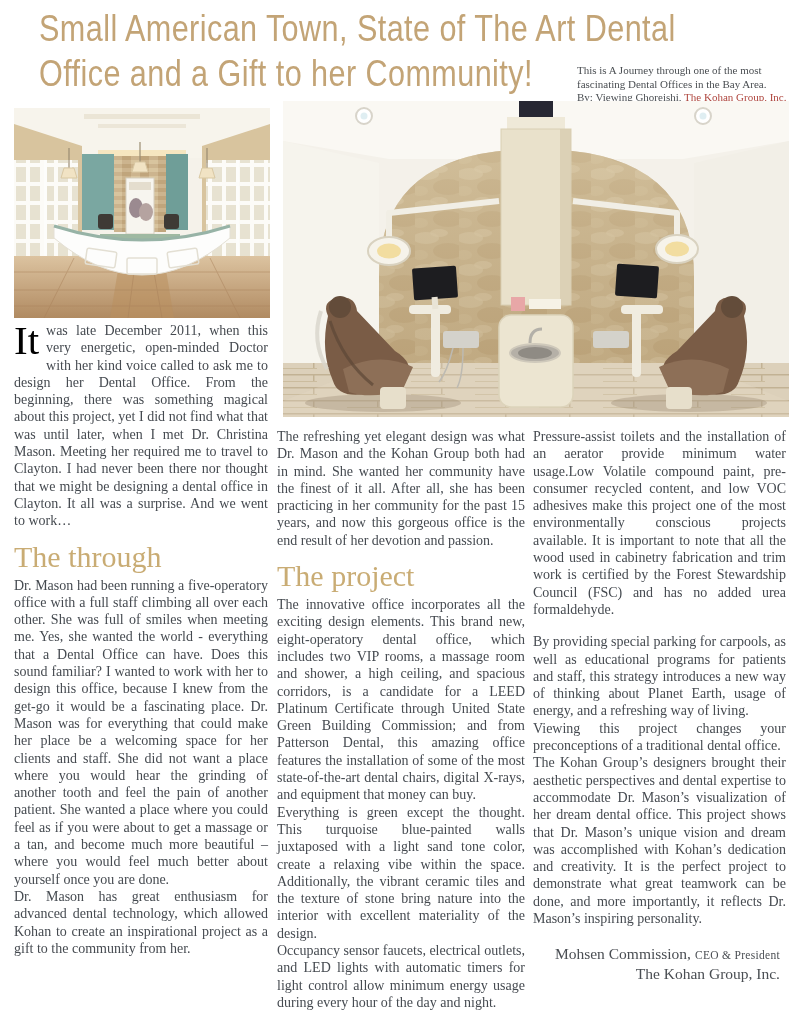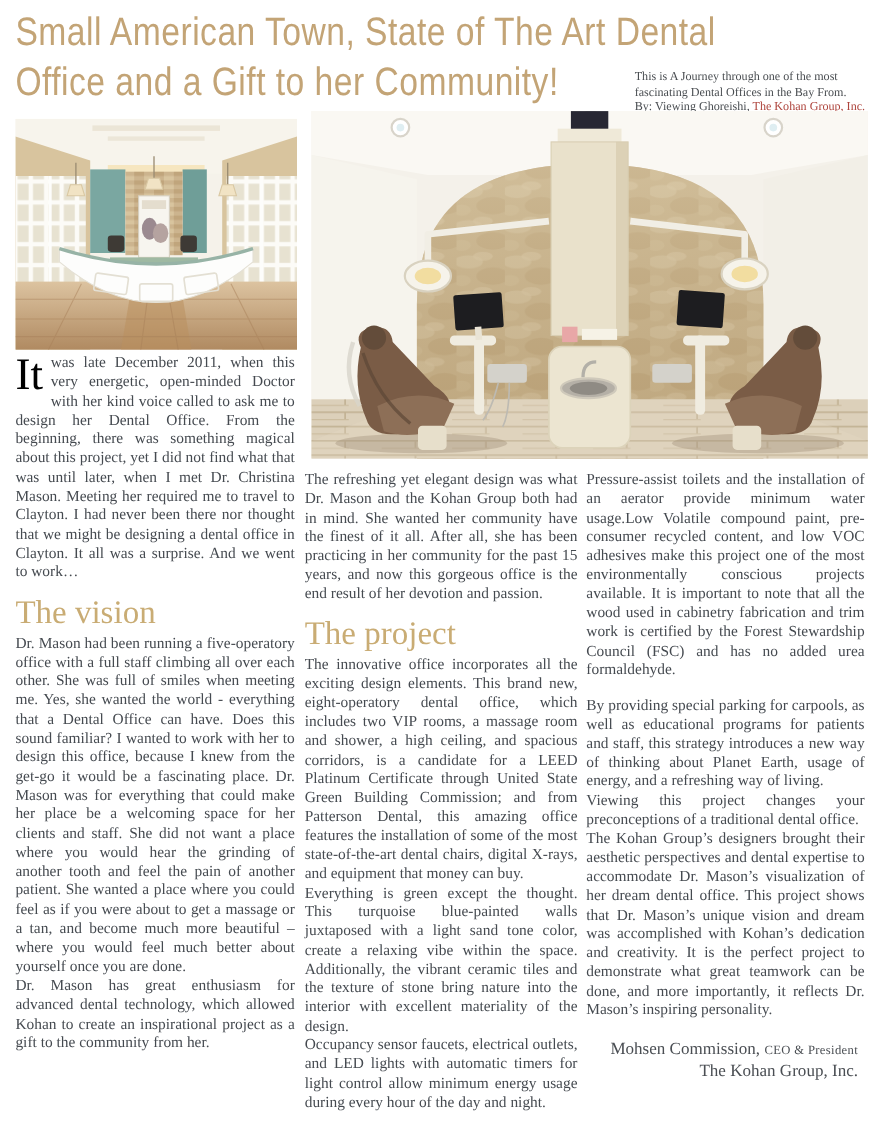--- a/index.html
+++ b/index.html
@@ -3,21 +3,21 @@
 <meta charset="utf-8">
 <style>
   html,body{margin:0;padding:0;background:#ffffff;}
   .page{
     position:relative;width:791px;height:1024px;background:#ffffff;overflow:hidden;
     font-family:"Liberation Serif",serif;color:#454a50;
   }
   
   .title{position:absolute;left:14px;top:6px;color:#c3a476;
     font-family:"Liberation Sans",sans-serif;font-weight:400;}
-  .title .tl{height:45px;line-height:45px;white-space:nowrap;}
+  .title .tl{height:45px;line-height:45px;white-space:nowrap;margin-left:25px;}
   .title .tl span{display:inline-block;transform:scaleX(.85);transform-origin:0 50%;
     font-size:36px;letter-spacing:.5px;}
   .byline{position:absolute;left:577px;top:64px;width:212px;
     font-size:11px;line-height:13.5px;color:#4a4e52;}
   .byline .brand{color:#ae453d;}
   
   .photo-left{position:absolute;left:14px;top:108px;width:256px;height:210px;}
   .photo-right{position:absolute;left:283px;top:101px;width:506px;height:316px;}
   .photo-left svg,.photo-right svg{display:block;width:100%;height:100%;}
   
@@ -41,21 +41,21 @@
 
 <div class="page">
 
   <div class="title">
     <div class="tl"><span>Small American Town, State of The Art Dental</span></div>
     <div class="tl"><span>Office and a Gift to her Community!</span></div>
   </div>
 
   <div class="byline">
     <div>This is A Journey through one of the most</div>
-    <div>fascinating Dental Offices in the Bay From.</div>
+    <div>fascinating Dental Offices in the Bay Area.</div>
     <div><span>By: Viewing Ghoreishi, </span><span class="brand">The Kohan Group, Inc.</span></div>
   </div>
 
   <div class="photo-left">
     <svg viewBox="0 0 256 210" preserveAspectRatio="none">
       <defs>
         <pattern id="panes" width="14" height="19" patternUnits="userSpaceOnUse">
           <rect width="14" height="19" fill="#fcfbf7"></rect>
           <rect x="2" y="2" width="10" height="15" fill="#e7e2d1"></rect>
         </pattern>
@@ -221,21 +221,21 @@
       </g>
 
       <rect x="130" y="166" width="44" height="32" rx="2" fill="#1d1d20" transform="rotate(-4 152 182)"></rect>
       <rect x="149" y="196" width="6" height="12" fill="#e9e4d6" transform="rotate(-4 152 202)"></rect>
       <rect x="333" y="164" width="42" height="32" rx="2" fill="#1d1d20" transform="rotate(4 354 180)"></rect>
     </svg>
   </div>
 
   <div class="col col-left">
     <p class="p"><span class="dc">It</span><span>was late December 2011, when this very energetic, open-minded Doctor with her kind voice called to ask me to design her Dental Office. From the beginning, there was something magical about this project, yet I did not find what that was until later, when I met Dr. Christina Mason. Meeting her required me to travel to Clayton. I had never been there nor thought that we might be designing a dental office in Clayton. It all was a surprise.  And we went to work…</span></p>
-    <div class="h">The vision</div>
+    <div class="h">The through</div>
     <p class="p">Dr. Mason had been running a five-operatory office with a full staff climbing all over each other. She was full of smiles when meeting me. Yes, she wanted the world - everything that a Dental Office can have. Does this sound familiar? I wanted to work with her to design this office, because I knew from the get-go it would be a fascinating place. Dr. Mason was for everything that could make her place be a welcoming space for her clients and staff. She did not want a place where you would hear the grinding of another tooth and feel the pain of another patient. She wanted a place where you could feel as if you were about to get a massage or a tan, and become much more beautiful – where you would feel much better about yourself once you are done.</p>
     <p class="p">Dr. Mason has great enthusiasm for advanced dental technology, which allowed Kohan to create an inspirational project as a gift to the community from her.</p>
   </div>
 
   <div class="col col-mid">
     <p class="p">The refreshing yet elegant design was what Dr. Mason and the Kohan Group both had in mind.  She wanted her community have the finest of it all. After all, she has been practicing in her community for the past 15 years, and now this gorgeous office is the end result of her devotion and passion.</p>
     <div class="h">The project</div>
     <p class="p">The innovative office incorporates all the exciting design elements. This brand new, eight-operatory dental office, which includes two VIP rooms, a massage room and shower, a high ceiling, and spacious corridors, is a candidate for a LEED Platinum Certificate through United State Green Building Commission; and from Patterson Dental, this amazing office features the installation of some of the most state-of-the-art dental chairs, digital X-rays, and equipment that money can buy.</p>
     <p class="p">Everything is green except the thought. This turquoise blue-painted walls juxtaposed with a light sand tone color, create a relaxing vibe within the space. Additionally, the vibrant ceramic tiles and the texture of stone bring nature into the interior with excellent materiality of the design.</p>
     <p class="p">Occupancy sensor faucets, electrical outlets, and LED lights with automatic timers for light control allow minimum energy usage during every hour of the day and night.</p>

